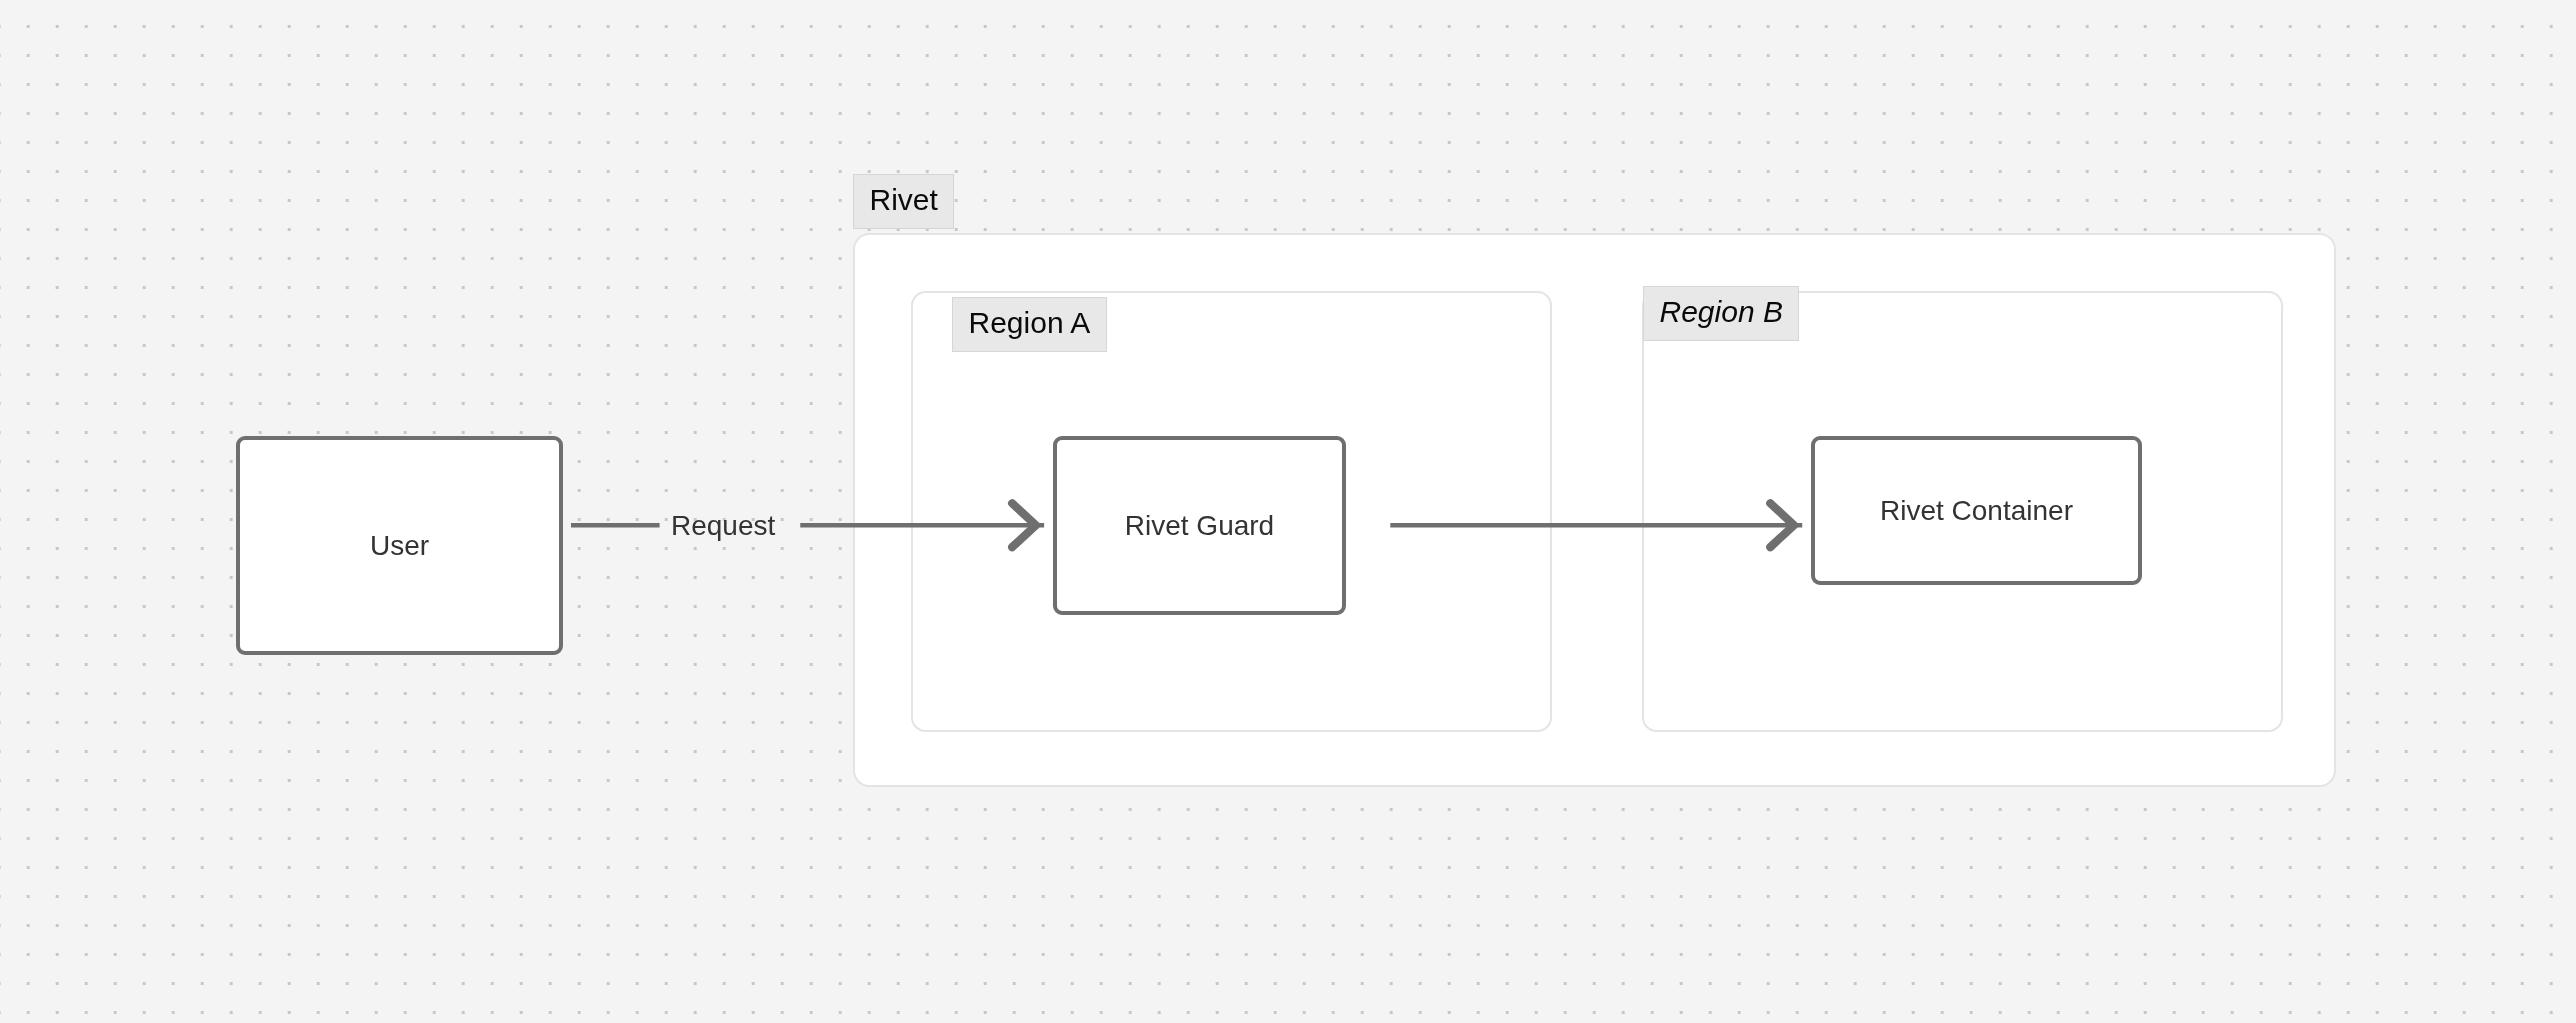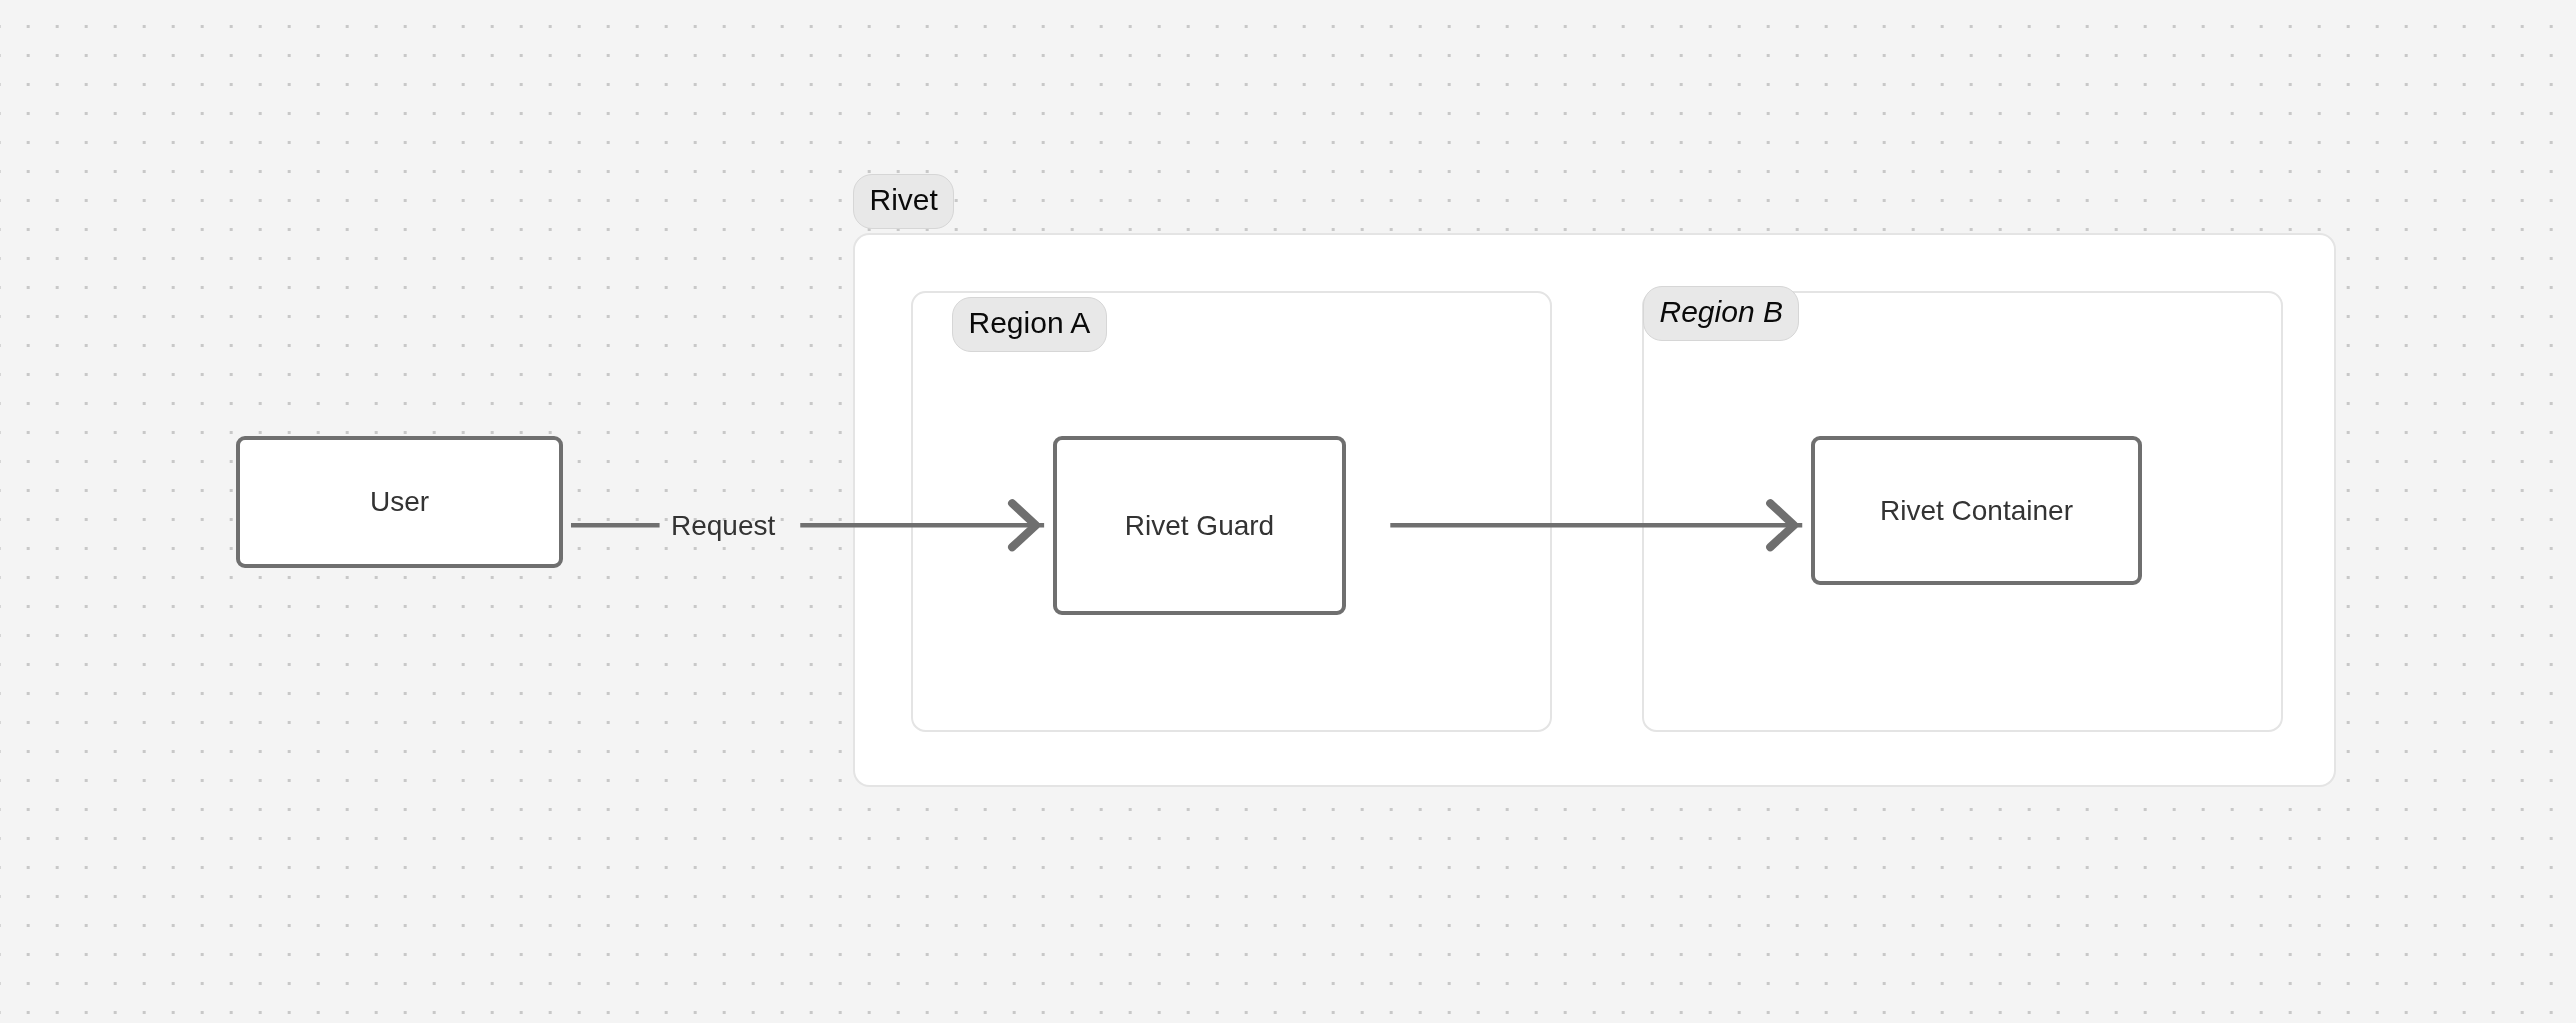--- a/index.html
+++ b/index.html
@@ -49,21 +49,21 @@
     box-sizing: border-box;
   }
   #region-a { left: 911px;  width: 641px; }
   #region-b { left: 1642px; width: 641px; }
 
   
   .cluster-badge {
     position: absolute;
     background: #e8e8e8;
     border: 1.8px solid #d6d6d6;
-    border-radius: 19px;
+    border-radius: 0;
     color: #0a0a0a;
     font-size: 30px;
     line-height: 1;
     padding: 10px 15.5px 12.8px 15.5px;
     white-space: nowrap;
     box-sizing: border-box;
   }
   #badge-rivet    { left: 853px;  top: 174px; }
   #badge-region-a { left: 913px; top: 297px; margin-left: 39px; }
   #badge-region-b { left: 1643px; top: 286px; font-style: italic; }
@@ -75,21 +75,21 @@
     border: 4.6px solid #6f6f6f;
     border-radius: 9px;
     box-sizing: border-box;
     display: flex;
     align-items: center;
     justify-content: center;
     color: #333333;
     font-size: 28px;
     white-space: nowrap;
   }
-  #node-user             { left: 236px;  top: 436px; width: 327px; height: 132px; justify-content: center; }
+  #node-user             { left: 236px;  top: 436px; width: 327px; height: 219px; justify-content: center; }
   #node-rivet-guard      { left: 1053px; top: 436px; width: 293px; height: 179px; }
   #node-rivet-container  { left: 1811px; top: 436px; width: 331px; height: 149px; }
 
   
   #edges {
     position: absolute;
     left: 0;
     top: 0;
     width: 2576px;
     height: 1023px;

